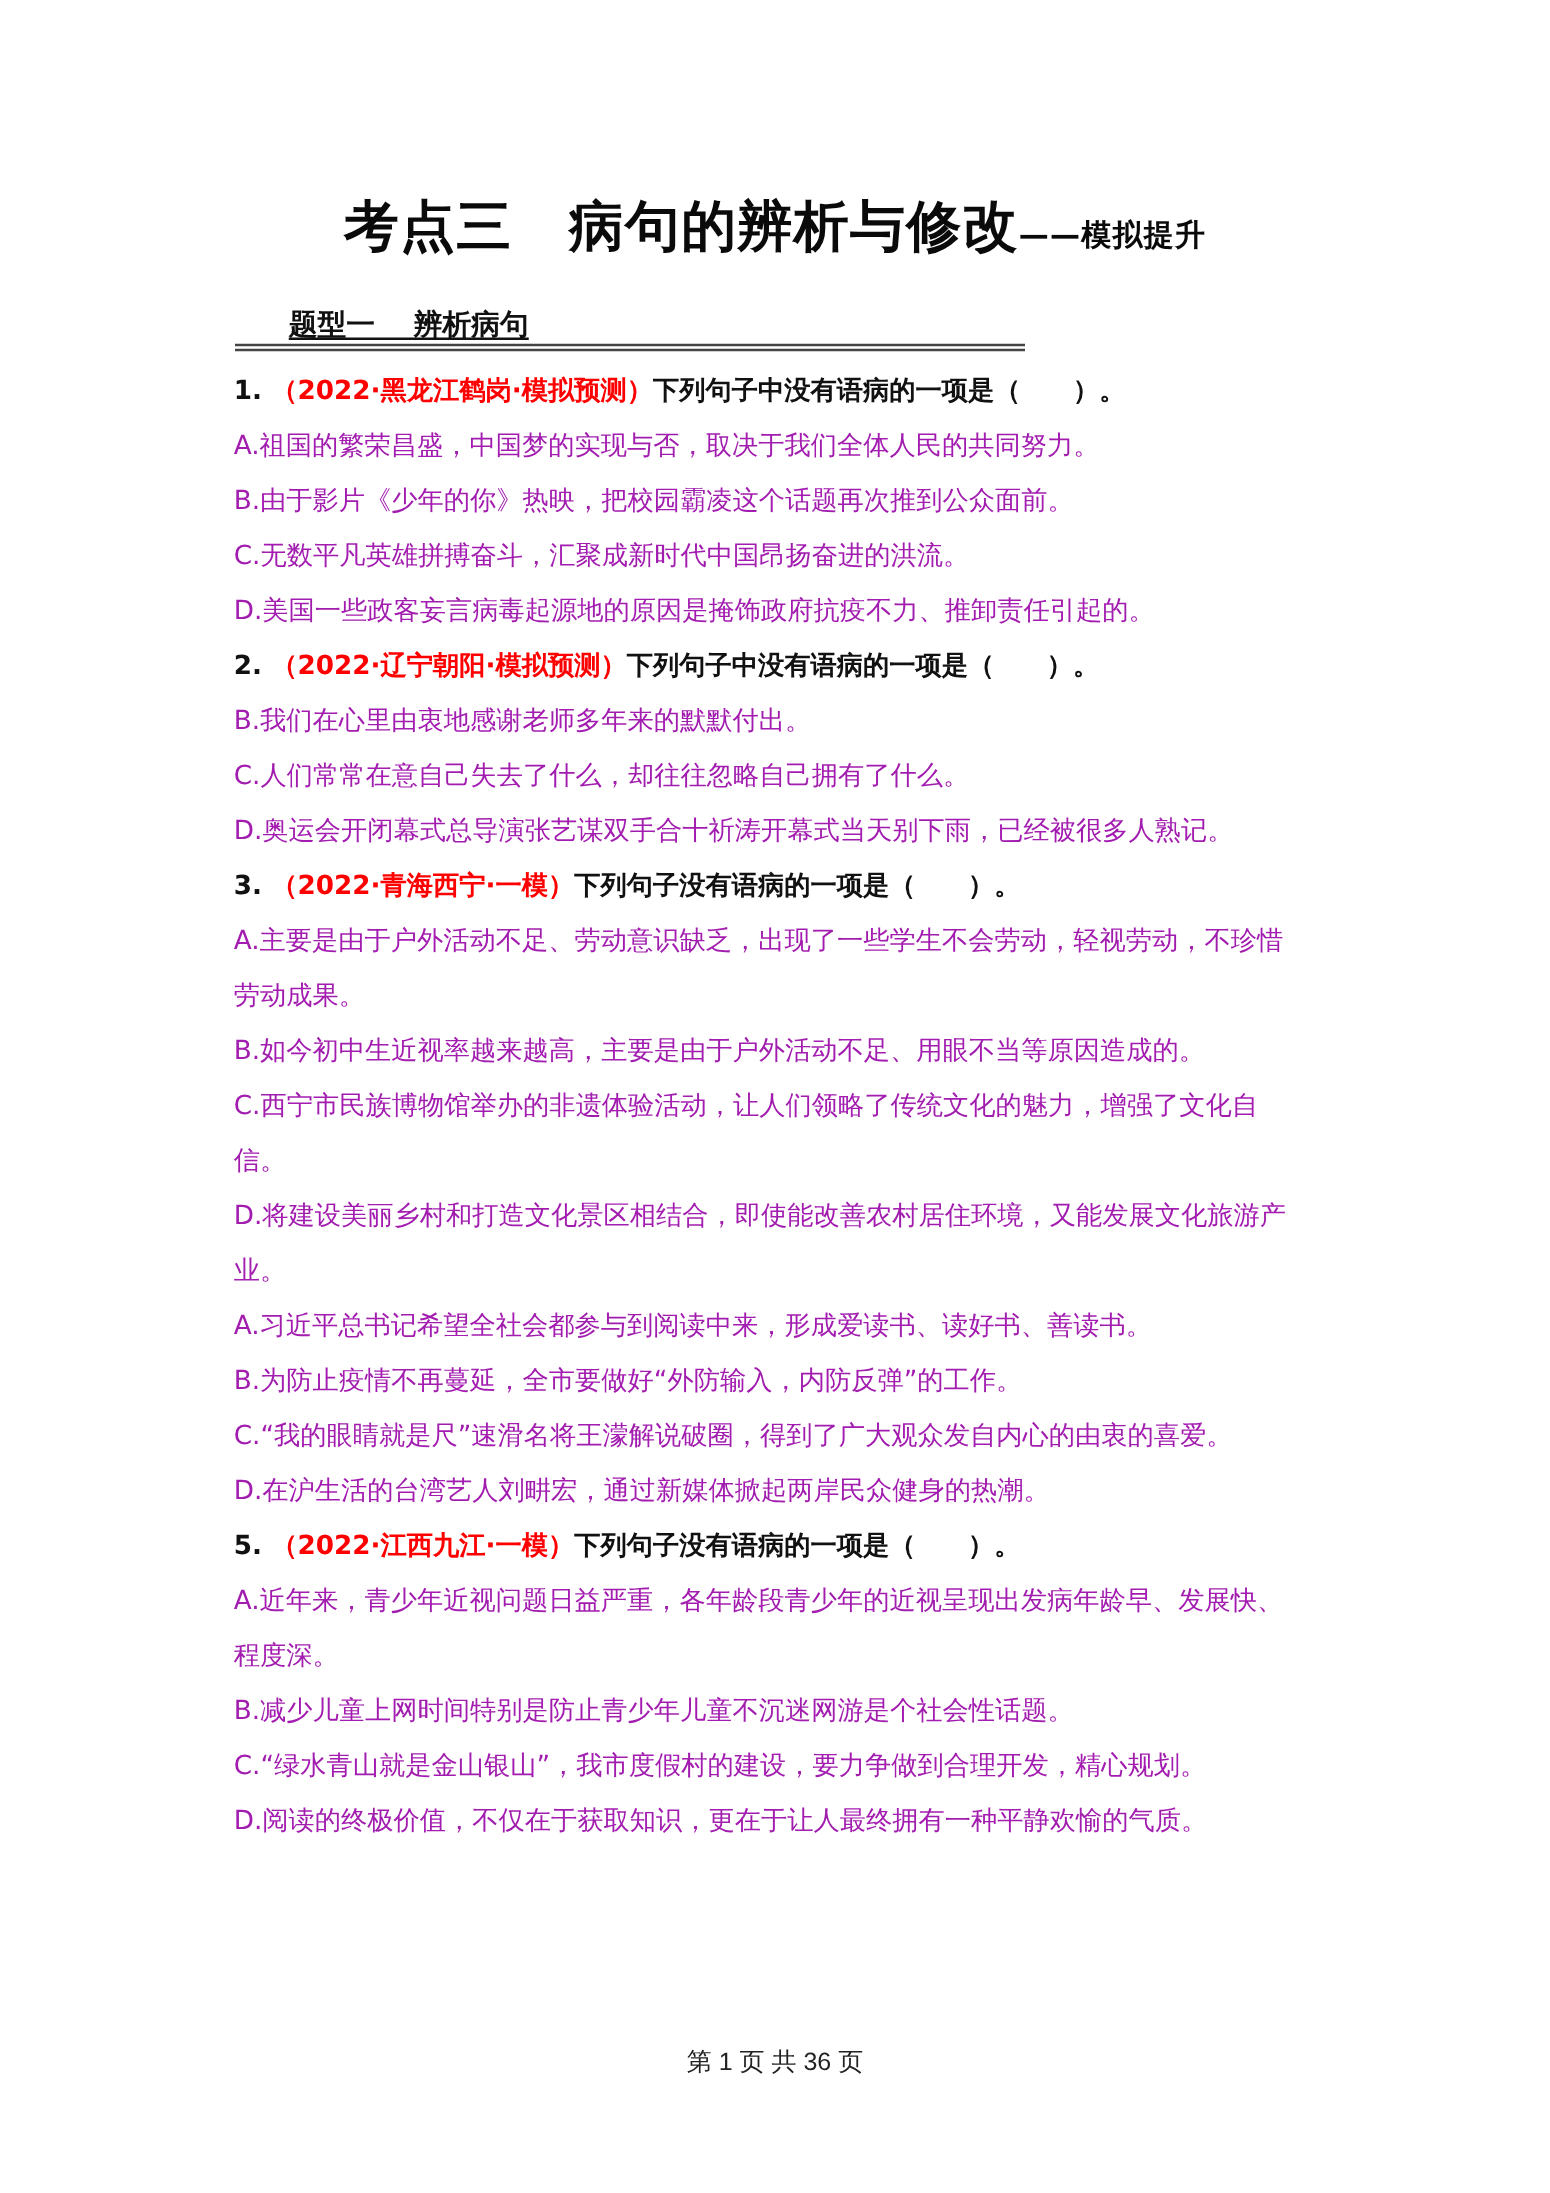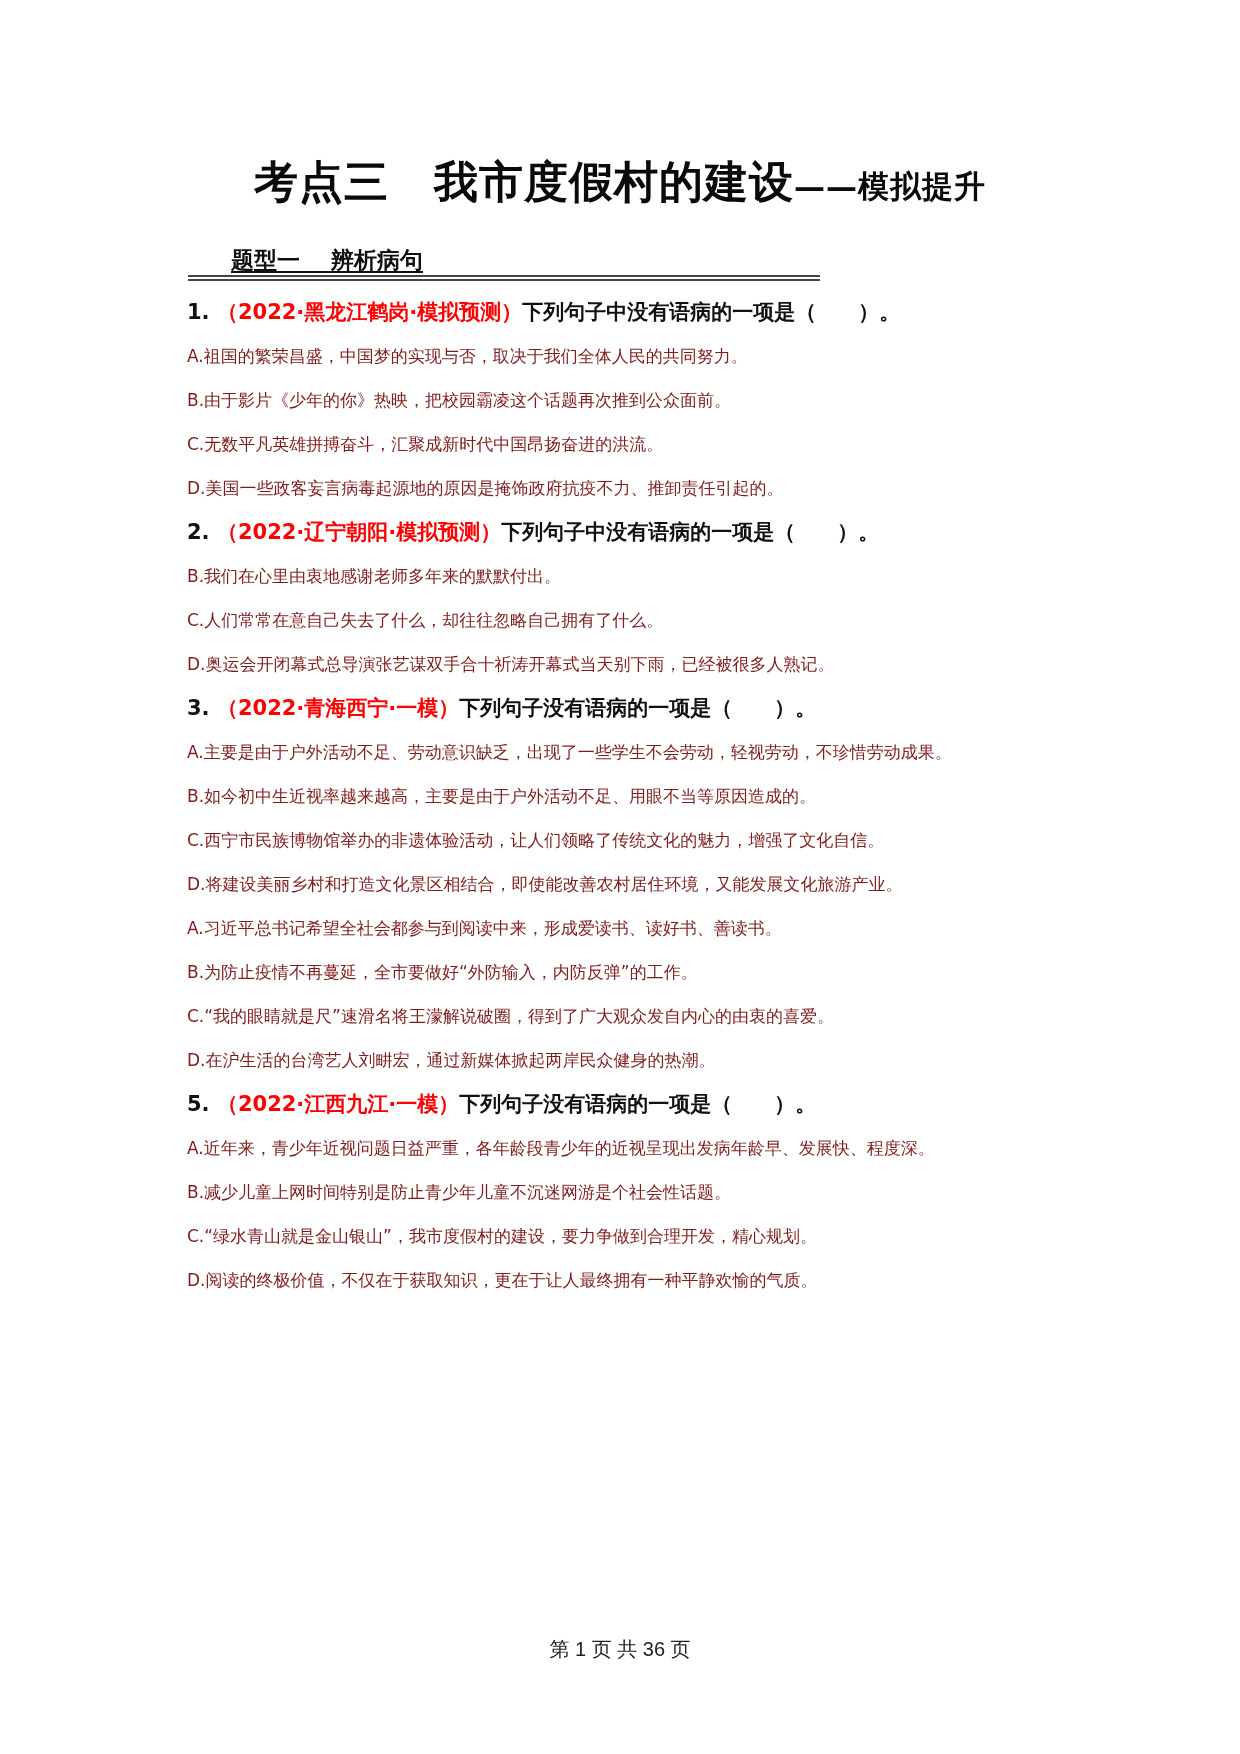--- a/index.html
+++ b/index.html
@@ -29,21 +29,21 @@
       width: 1240px;
       text-align: center;
       font-weight: bold;
       font-size: 44px;
       letter-spacing: 1px;
       color: #0a0a0a;
       line-height: 60px;
       white-space: nowrap;
     }
     .doc-title .main-part { font-size: 44px; }
-    .doc-title .sub-part { font-size: 31px; margin-top: 13px; }
+    .doc-title .sub-part { font-size: 24px; margin-top: 13px; }
     .section-heading {
       position: absolute;
       left: 188px;
       top: 246px;
       width: 632px;
       height: 36px;
     }
     .section-heading .heading-text {
       font-weight: bold;
       font-size: 23px;
@@ -77,43 +77,43 @@
       font-weight: bold;
       font-size: 21px;
       line-height: 44px;
       height: 44px;
       white-space: nowrap;
     }
     .q-stem .q-number { color: #111; }
     .q-stem .q-source { color: #ff0000; }
     .q-stem .q-prompt { color: #111; }
     .q-option {
-      font-size: 17px;
+      font-size: 21px;
       line-height: 44px;
-      color: #7f1d1d;
+      color: #a21caf;
       word-break: break-all;
     }
     .footer {
       position: absolute;
       top: 1636px;
       left: 0;
       width: 1240px;
       text-align: center;
       font-family: Liberation Sans, sans-serif;
       font-size: 20px;
       color: #222;
     }
   </style>
 </head>
 <body>
 
 <div class="page">
 
   <div class="doc-title">
-    <span class="main-part">考点三　我市度假村的建设</span><span class="sub-part">——模拟提升</span>
+    <span class="main-part">考点三　病句的辨析与修改</span><span class="sub-part">——模拟提升</span>
   </div>
 
   <div class="section-heading">
     <span class="heading-text">题型一　 辨析病句</span>
     <div class="rule"></div>
   </div>
 
   <div class="content">
 
     <div class="question">

